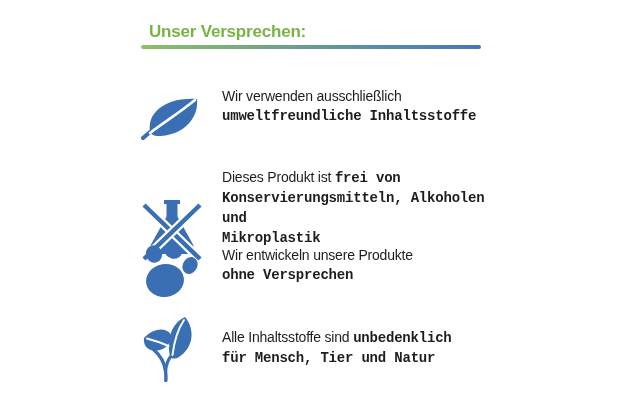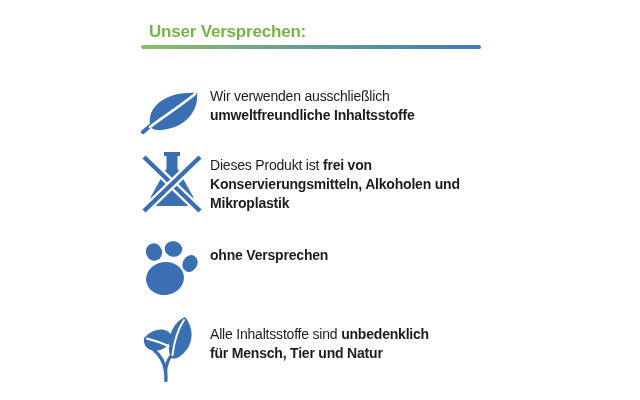--- a/index.html
+++ b/index.html
@@ -38,44 +38,45 @@
     width: 340px;
     height: 4px;
     border-radius: 2px;
     background: linear-gradient(90deg, var(--divider-green), var(--divider-blue));
   }
   .item {
     position: absolute;
     left: 141px;
     width: 370px;
     display: flex;
-    align-items: flex-start;
+    align-items: flex-end;
+    gap: 12px;
   }
   .item-0 { top: 84px; }
   .item-1 { top: 148px; }
   .item-2 { top: 239px; }
   .item-3 { top: 314px; }
   .icon-box {
     width: 69px;
     flex: 0 0 69px;
     color: var(--icon-blue);
   }
   .item-2 .icon-box svg { margin-top: 2px; margin-left: 2px; }
   .text {
     font-size: 14px;
     line-height: 19px;
     color: var(--text);
     letter-spacing: -0.2px;
     white-space: pre-line;
   }
   .item-0 .text { margin-top: 3px; }
-  .item-1 .text { margin-top: 8px; }
+  .item-1 .text { margin-top: 20px; }
   .item-2 .text { margin-top: 7px; }
   .item-3 .text { margin-top: 11px; }
-  .text .bold { font-weight: 700; }
+  .text .bold { font-weight: 700; font-family: Liberation Mono, monospace; }
   svg { display: block; }
 </style>
 </head>
 <body>
 
 <h1 class="title">Unser Versprechen:</h1>
 
 <div class="divider"></div>
 
 <div class="item item-0">
@@ -107,21 +108,22 @@
 
 <div class="item item-2">
   <span class="icon-box">
     <svg width="56" height="56" viewBox="0 0 56 56" aria-hidden="true">
       <ellipse cx="11" cy="11" rx="8" ry="8.8" transform="rotate(-18 11 11)" fill="currentColor"></ellipse>
       <ellipse cx="30.5" cy="8" rx="8.8" ry="7.8" transform="rotate(10 30.5 8)" fill="currentColor"></ellipse>
       <ellipse cx="47" cy="22.5" rx="7.2" ry="8.8" transform="rotate(30 47 22.5)" fill="currentColor"></ellipse>
       <ellipse cx="22" cy="37.5" rx="19" ry="16.5" transform="rotate(-10 22 37.5)" fill="currentColor"></ellipse>
     </svg>
   </span>
-  <p class="text"><span class="bold">ohne Versprechen</span></p>
+  <p class="text"><span>Wir entwickeln unsere Produkte
+</span><span class="bold">ohne Versprechen</span></p>
 </div>
 
 <div class="item item-3">
   <span class="icon-box">
     <svg width="60" height="68" viewBox="0 0 60 68" aria-hidden="true">
       <path d="M12,35 C19,41 23.5,48 24.5,57 C25,61 25,64.5 24.8,66.5" stroke="currentColor" stroke-width="3.4" fill="none" stroke-linecap="round"></path>
       <path d="M30,42 C26.5,46.5 25,51 24.6,57" stroke="currentColor" stroke-width="3.2" fill="none" stroke-linecap="round"></path>
       <path d="M29,42 C25,25 31,9 44,3 C54,15 53,33 38,43 C34,45.5 30,45 29,42 Z" fill="currentColor"></path>
       <path d="M31.5,41 C33,29 37,15 43,6" stroke="#ffffff" stroke-width="2" fill="none" stroke-linecap="round"></path>
       <path d="M3,24 C12,14 25,13 29.5,20 C31,30 23,38 12,36.5 C5.5,35.5 2,30 3,24 Z" fill="currentColor"></path>

